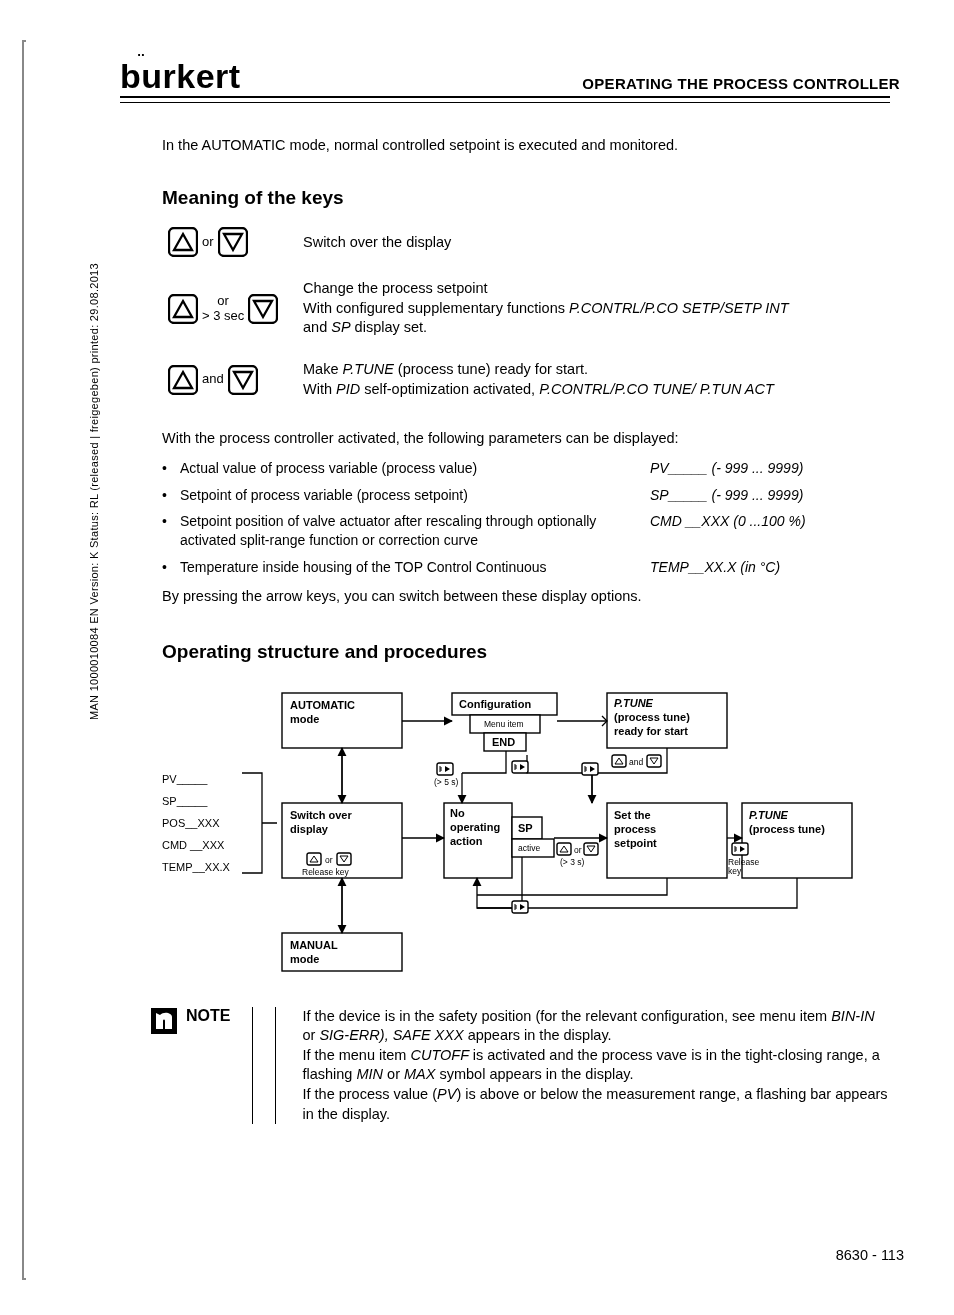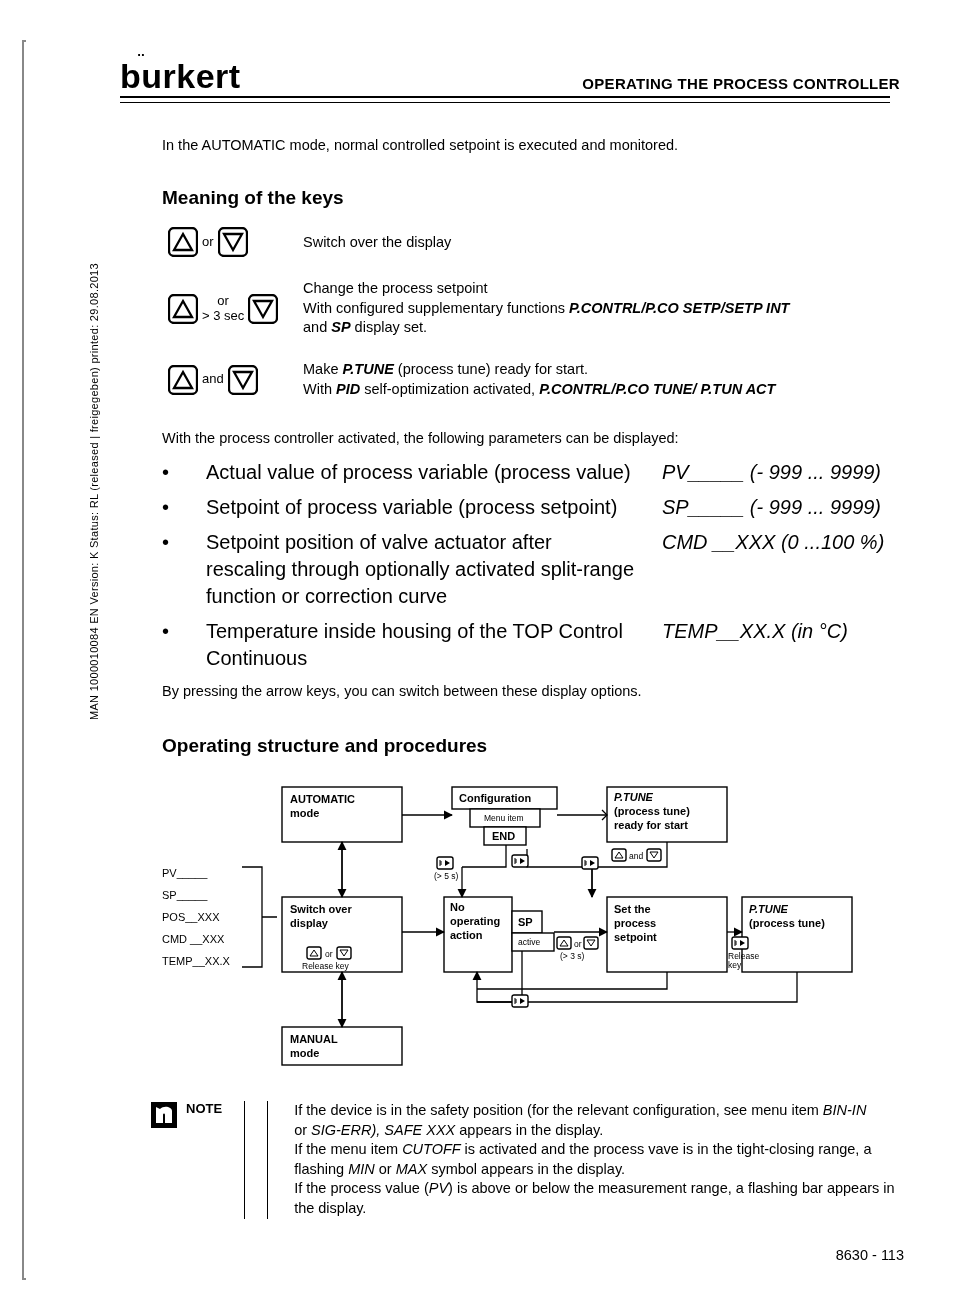--- a/index.html
+++ b/index.html
@@ -12,34 +12,34 @@
   .brand .umlaut { position: absolute; top: -7px; left: 18px; font-size: 18px; letter-spacing: -2px; }
   .hdr-right { font-size: 15px; font-weight: 700; font-variant: small-caps; letter-spacing: .3px; }
   .hdr-rule2 { border-top: 1.3px solid #000; width: 770px; margin-bottom: 34px;}
   h1 { font-size: 26px; font-weight: 700; margin-bottom: 14px; }
   .intro { font-size: 14.5px; margin: 0 0 34px 42px; }
   h2 { font-size: 19px; font-weight: 700; margin: 0 0 18px 42px; }
   .keyrow { display: flex; align-items: center; margin: 0 0 22px 48px; }
   .keyicons { display: flex; align-items: center; gap: 4px; width: 135px; flex-shrink: 0; }
   .keyicons .lbl { font-size: 13px; text-align: center; line-height: 1.1; }
   .keydesc { font-size: 14.5px; line-height: 1.35; }
-  .keydesc .it { font-style: italic; font-weight: bold; }
+  .keydesc .it { font-style: italic; }
   .key-up, .key-dn { width: 30px; height: 30px; }
   .para { font-size: 14.5px; margin: 0 0 10px 42px; line-height: 1.35; }
   ul.disp { list-style: none; margin: 0 0 10px 42px; }
-  ul.disp li { display: flex; font-size: 20px; margin-bottom: 8px; line-height: 1.35; gap: 26px; }
+  ul.disp li { display: flex; font-size: 14px; margin-bottom: 8px; line-height: 1.35; }
   ul.disp li::before { content: "•"; width: 18px; flex-shrink: 0; }
   ul.disp .left { width: 430px; flex-shrink: 0; }
-  ul.disp .right { font-style: italic; }
+  ul.disp .right { font-style: italic; margin-left: 40px; }
   .diagram-wrap { margin: 20px 0 30px 42px; }
   .diagram { width: 720px; }
   .note-row { display: flex; margin: 20px 0 0 30px; gap: 16px; }
   .note-ico { display: flex; align-items: flex-start; gap: 8px; }
   .note-ico svg { width: 28px; height: 28px; }
-  .note-lbl { font-size: 13px; font-weight: 700; }
+  .note-lbl { font-size: 16px; font-weight: 700; }
   .note-bar { border-left: 1.8px solid #000; margin: 0 6px; }
   .note-bar2 { border-left: 1.8px solid #000; }
   .note-body { font-size: 14.5px; line-height: 1.35; padding-left: 10px; }
   .note-body .it { font-style: italic; }
   .footer { position: absolute; right: 50px; bottom: 52px; font-size: 14.5px; }
   .side-marks { position: absolute; left: 22px; top: 40px; height: 12px; border-top: 2px solid #888; width: 4px;}
   .side-marks2 { position: absolute; left: 22px; top: 40px; height: 1240px; border-left: 2px solid #888; border-bottom: 2px solid #888; width:4px;}
 </style>
 </head>
 <body>

